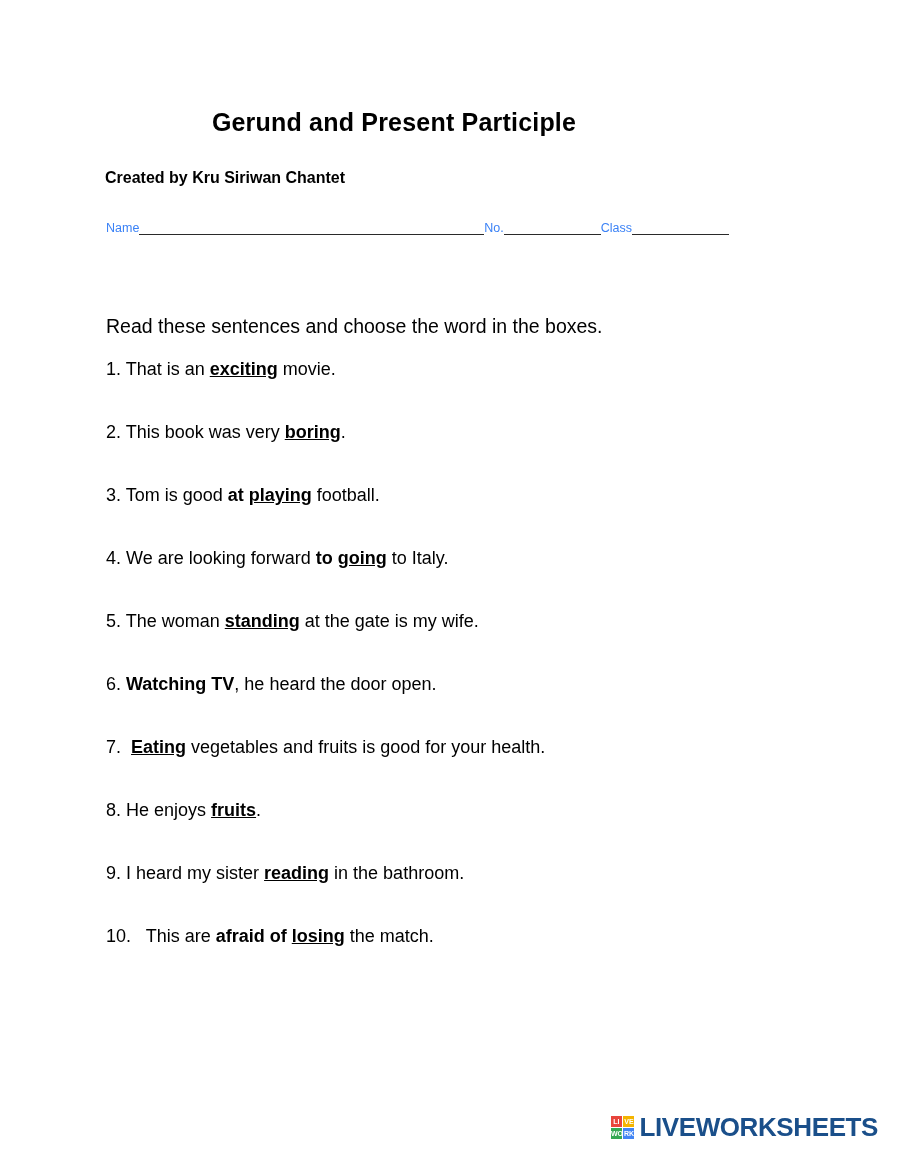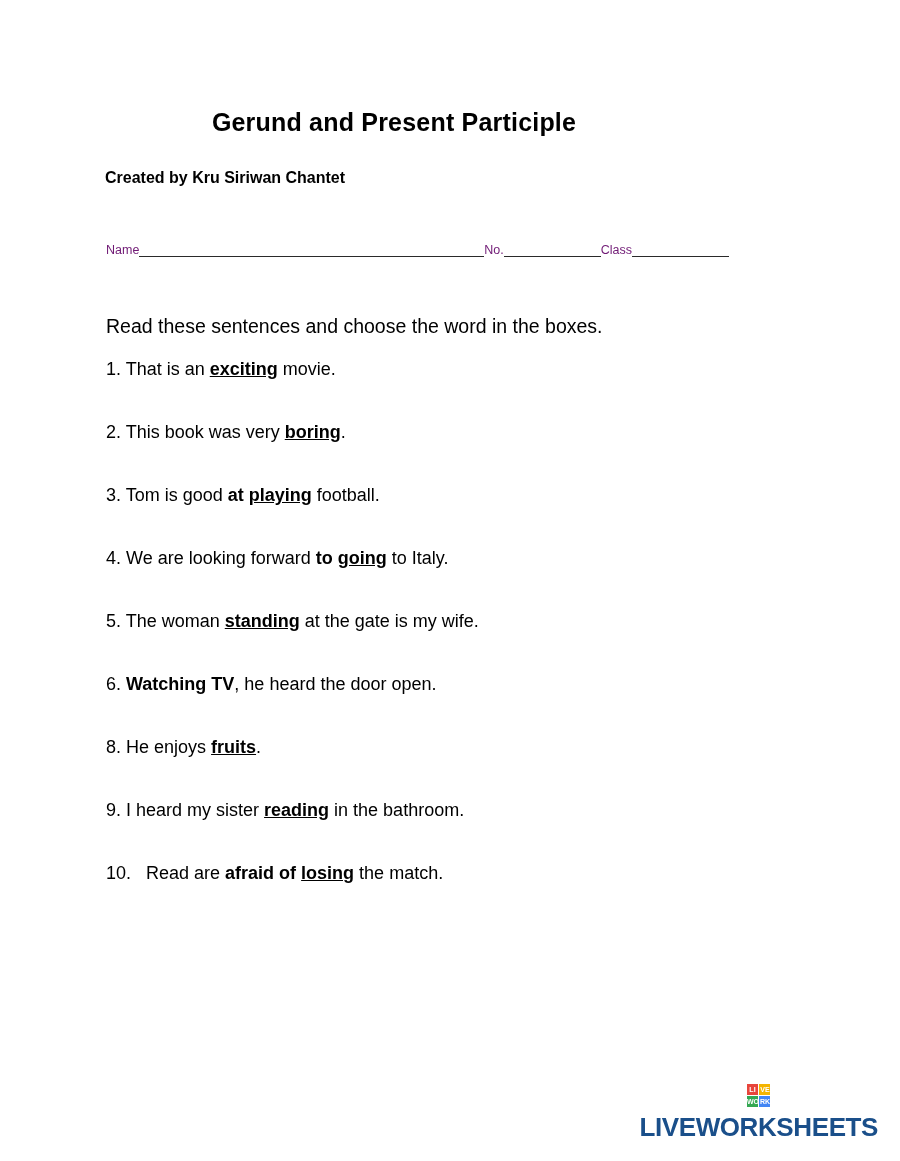--- a/index.html
+++ b/index.html
@@ -35,24 +35,24 @@
   .subtitle {
     position: absolute;
     left: 105px;
     top: 169px;
     font-size: 16px;
     font-weight: bold;
   }
   .namerow {
     position: absolute;
     left: 106px;
-    top: 243px;
+    top: 221px;
     width: 640px;
     font-size: 12.5px;
-    color: #701a75;
+    color: #3b82f6;
     white-space: nowrap;
   }
   .namerow .lbl { font-size: 12.5px; }
   .namerow .rule {
     display: inline-block;
     border-bottom: 1px solid #2a2a2a;
     vertical-align: bottom;
     height: 11px;
   }
   .r1 { width: 345px; }
@@ -79,21 +79,20 @@
     white-space: pre-wrap;
   }
 
   .footer-logo {
     position: absolute;
     right: 22px;
     bottom: 18px;
     display: flex;
     align-items: center;
     gap: 5px;
-    flex-direction: column;
   }
   .logo-tiles {
     display: grid;
     grid-template-columns: 11px 11px;
     grid-template-rows: 11px 11px;
     gap: 1.5px;
   }
   .logo-tiles span {
     display: block;
     width: 11px;
@@ -131,23 +130,24 @@
 
   <div class="instruction">Read these sentences and choose the word in the boxes.</div>
 
   <div class="qlist">
       <div class="q"><span>1.</span><span> That is an </span><span style="font-weight: bold; text-decoration: underline;">exciting</span><span> movie.</span></div>
       <div class="q"><span>2.</span><span> This book was very </span><span style="font-weight: bold; text-decoration: underline;">boring</span><span>.</span></div>
       <div class="q"><span>3.</span><span> Tom is good </span><span style="font-weight: bold;">at </span><span style="font-weight: bold; text-decoration: underline;">playing</span><span> football.</span></div>
       <div class="q"><span>4.</span><span> We are looking forward </span><span style="font-weight: bold;">to </span><span style="font-weight: bold; text-decoration: underline;">going</span><span> to Italy.</span></div>
       <div class="q"><span>5.</span><span> The woman </span><span style="font-weight: bold; text-decoration: underline;">standing</span><span> at the gate is my wife.</span></div>
       <div class="q"><span>6.</span><span> </span><span style="font-weight: bold;">Watching TV</span><span>, he heard the door open.</span></div>
+      <div class="q"><span>7.</span><span>  </span><span style="font-weight: bold; text-decoration: underline;">Eating</span><span> vegetables and fruits is good for your health.</span></div>
       <div class="q"><span>8.</span><span> He enjoys </span><span style="font-weight: bold; text-decoration: underline;">fruits</span><span>.</span></div>
       <div class="q"><span>9.</span><span> I heard my sister </span><span style="font-weight: bold; text-decoration: underline;">reading</span><span> in the bathroom.</span></div>
-      <div class="q"><span>10.</span><span>   Read are </span><span style="font-weight: bold;">afraid of </span><span style="font-weight: bold; text-decoration: underline;">losing</span><span> the match.</span></div>
+      <div class="q"><span>10.</span><span>   This are </span><span style="font-weight: bold;">afraid of </span><span style="font-weight: bold; text-decoration: underline;">losing</span><span> the match.</span></div>
     </div>
 
   <div class="footer-logo">
     <div class="logo-tiles">
       <span class="t-red">LI</span>
       <span class="t-yellow">VE</span>
       <span class="t-green">WO</span>
       <span class="t-blue">RK</span>
     </div>
     <div class="logo-text">LIVEWORKSHEETS</div>

